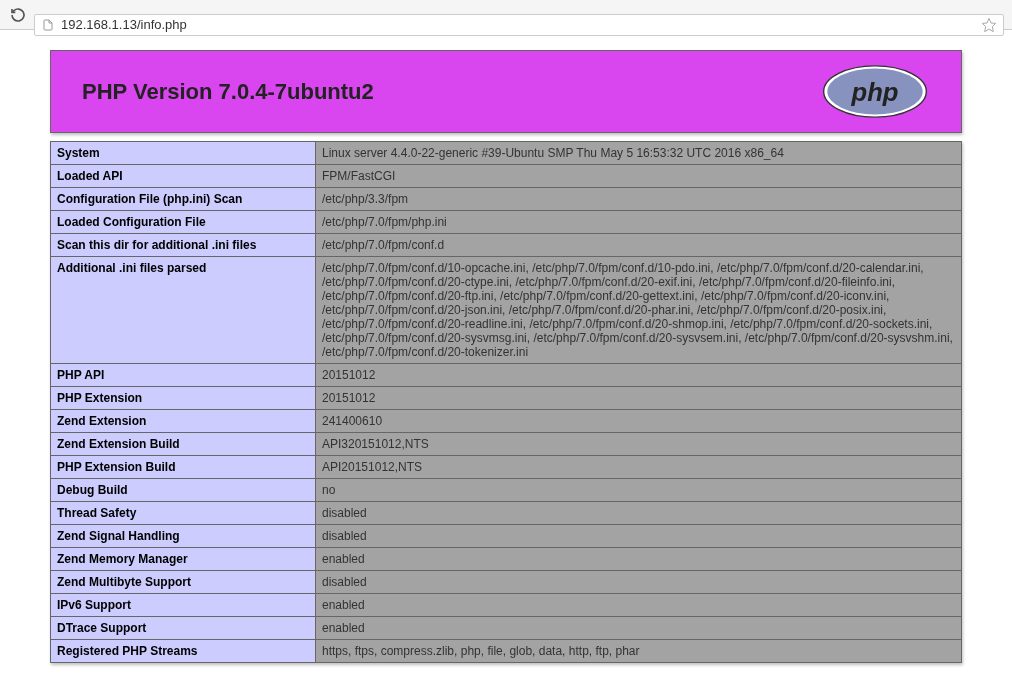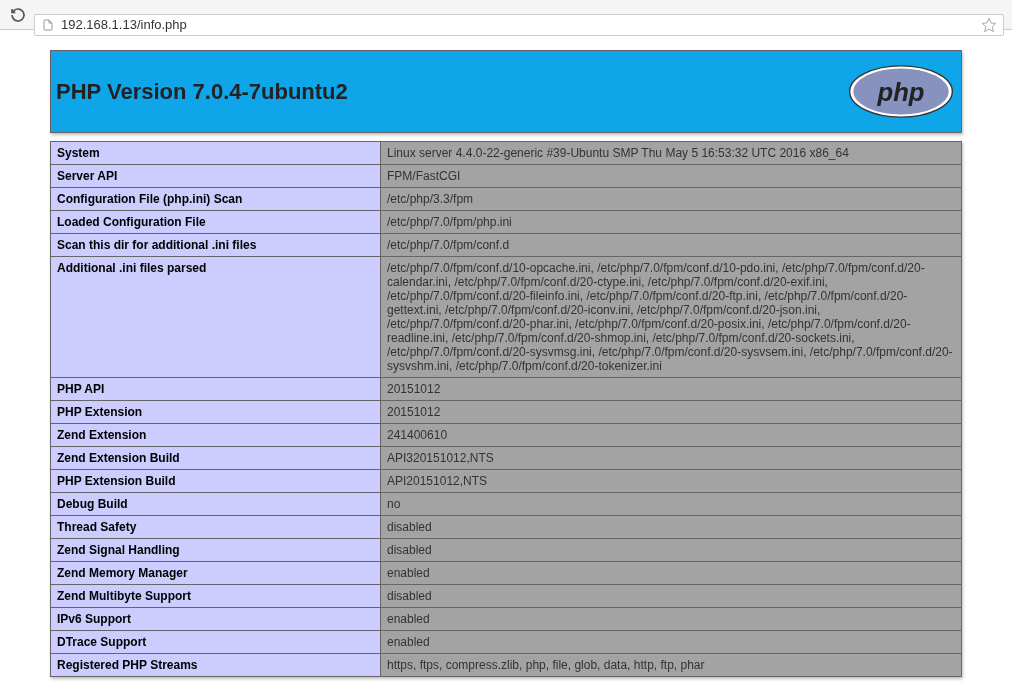--- a/index.html
+++ b/index.html
@@ -54,23 +54,23 @@
       color: #aaa;
       cursor: pointer;
     }
     
     .content {
       padding: 20px 50px;
       width: 1012px;
     }
     
     .header-box {
-      background: #0ea5e9;
+      background: #d946ef;
       border: 1px solid #666;
-      padding: 13px 5px;
+      padding: 13px 31px;
       display: flex;
       align-items: center;
       justify-content: space-between;
       margin-bottom: 8px;
       box-shadow: 1px 2px 3px rgba(0,0,0,0.25);
     }
     .header-title {
       font-size: 22px;
       font-weight: bold;
       color: #222;
@@ -87,21 +87,21 @@
     }
     .info-table td {
       border: 1px solid #666;
       padding: 4px 6px;
       vertical-align: top;
       font-size: 12px;
     }
     .info-table td.key {
       background: #ccccff;
       font-weight: bold;
-      width: 330px;
+      width: 265px;
       color: #000;
     }
     .info-table td.val {
       background: #a3a3a3;
       color: #333;
       word-break: break-word;
     }
   </style>
 </head>
 <body>
@@ -139,21 +139,21 @@
     </svg>
   </div>
 
   <table class="info-table">
     <tbody id="info-rows">
         <tr>
           <td class="key">System</td>
           <td class="val">Linux server 4.4.0-22-generic #39-Ubuntu SMP Thu May 5 16:53:32 UTC 2016 x86_64</td>
         </tr>
         <tr>
-          <td class="key">Server API</td>
+          <td class="key">Loaded API</td>
           <td class="val">FPM/FastCGI</td>
         </tr>
         <tr>
           <td class="key">Configuration File (php.ini) Scan</td>
           <td class="val">/etc/php/3.3/fpm</td>
         </tr>
         <tr>
           <td class="key">Loaded Configuration File</td>
           <td class="val">/etc/php/7.0/fpm/php.ini</td>
         </tr>

